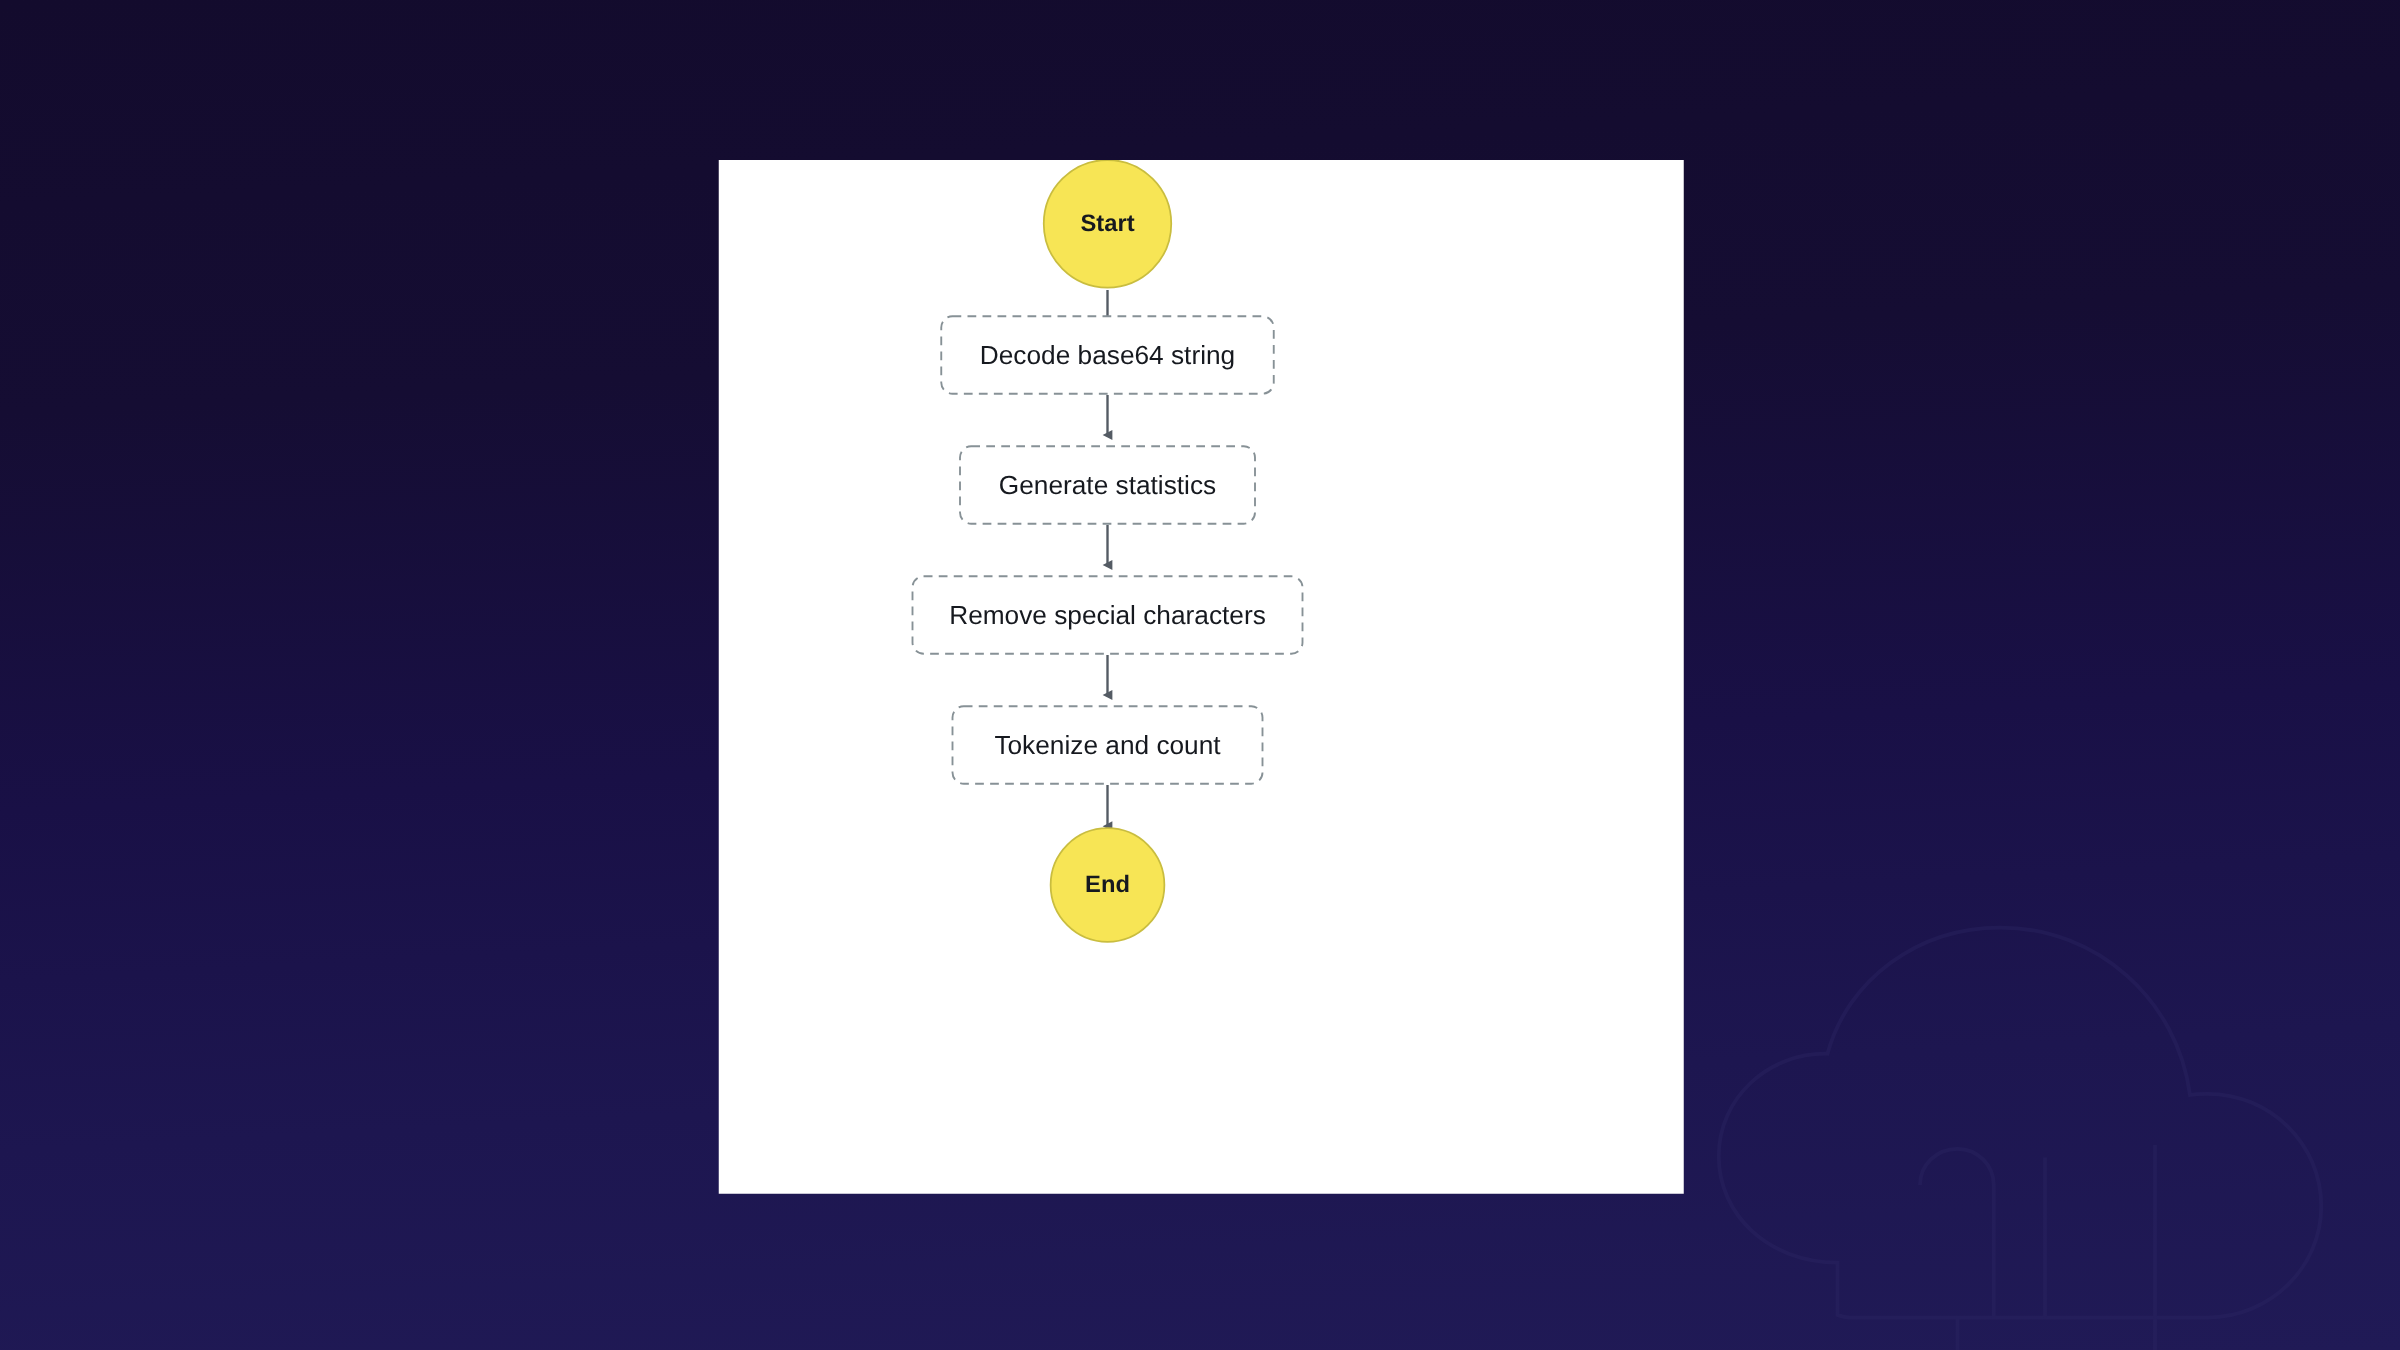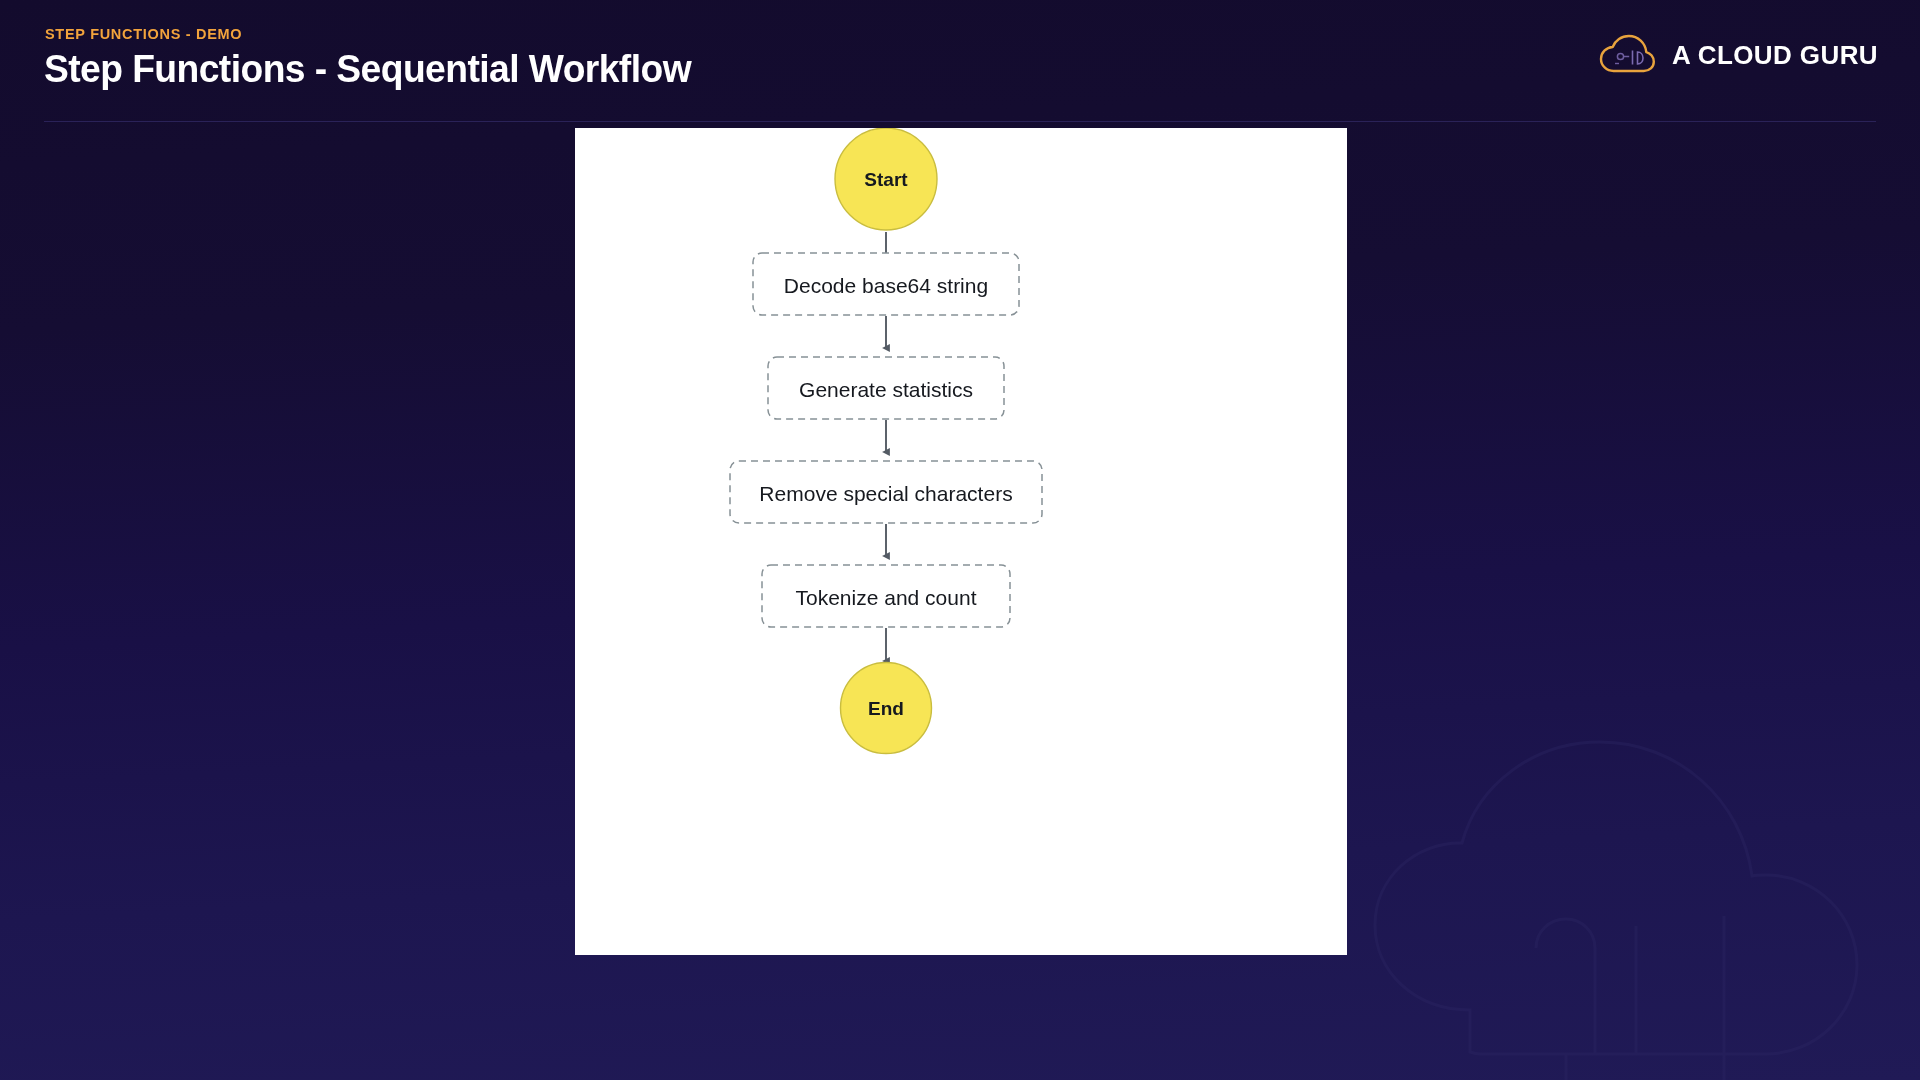--- a/index.html
+++ b/index.html
@@ -139,42 +139,20 @@
   <div class="watermark">
     <svg viewBox="0 0 640 460" fill="none" xmlns="http://www.w3.org/2000/svg">
       <path d="M150 330 C 95 330 55 292 55 245 C 55 198 95 162 142 163 C 158 104 214 62 280 62 C 358 62 422 120 432 196 C 436 195 441 195 446 195 C 496 195 537 235 537 285 C 537 334 496 374 446 374 L 160 374 C 156 374 153 373 150 372 Z" stroke="#2c2663" stroke-width="3"></path>
       <path d="M216 268 C 216 252 229 239 246 239 C 262 239 275 252 275 268 L 275 374" stroke="#2c2663" stroke-width="3"></path>
       <path d="M316 246 L 316 374" stroke="#2c2663" stroke-width="3"></path>
       <path d="M404 236 L 404 460" stroke="#2c2663" stroke-width="3"></path>
       <path d="M246 374 L 246 460" stroke="#2c2663" stroke-width="3"></path>
     </svg>
   </div>
 
-  <div class="header">
-
-    <div class="eyebrow">STEP FUNCTIONS - DEMO</div>
-
-    <h1 class="page-title">Step Functions - Sequential Workflow</h1>
-
-    <div class="brand">
-      <div class="brand-logo">
-        <svg viewBox="0 0 62 44" fill="none" xmlns="http://www.w3.org/2000/svg">
-          <path d="M17.5 38 C 10.5 38 5 32.6 5 26 C 5 19.6 10.2 14.3 16.7 14 C 19.2 7.6 25.5 3 32.9 3 C 42 3 49.5 10.1 50.3 19.1 C 54.6 20.2 57.8 24.1 57.8 28.7 C 57.8 34.2 53.3 38 47.8 38 Z" stroke="#e8a33d" stroke-width="2.4" stroke-linejoin="round"></path>
-          <circle cx="24.5" cy="23.5" r="3.1" stroke="#6e5ea0" stroke-width="1.5"></circle>
-          <path d="M27.6 23.5 L 33.2 23.5" stroke="#6e5ea0" stroke-width="1.5"></path>
-          <path d="M36.5 17.5 L 36.5 31.5" stroke="#7a6ab0" stroke-width="1.6"></path>
-          <path d="M41.5 19 C 44.8 19 47 21.5 47 25 C 47 28.5 44.8 31 41.5 31 L 41.5 19 Z" stroke="#7a6ab0" stroke-width="1.6"></path>
-          <path d="M19 30.5 L 23 30.5" stroke="#6e5ea0" stroke-width="1.4"></path>
-        </svg>
-      </div>
-      <div class="brand-name">A CLOUD GURU</div>
-    </div>
-
-    <div class="header-rule"></div>
-  </div>
 
   <div class="panel">
     <div class="diagram">
       <svg viewBox="0 0 772 827" xmlns="http://www.w3.org/2000/svg">
         <defs>
           <marker id="arrowhead" markerWidth="10" markerHeight="9" refX="4.6" refY="4.5" orient="auto" markerUnits="userSpaceOnUse">
             <path d="M0.6 0.6 L8.6 0.6 L4.6 8.4 Z" fill="#545b64"></path>
           </marker>
         </defs>
 

